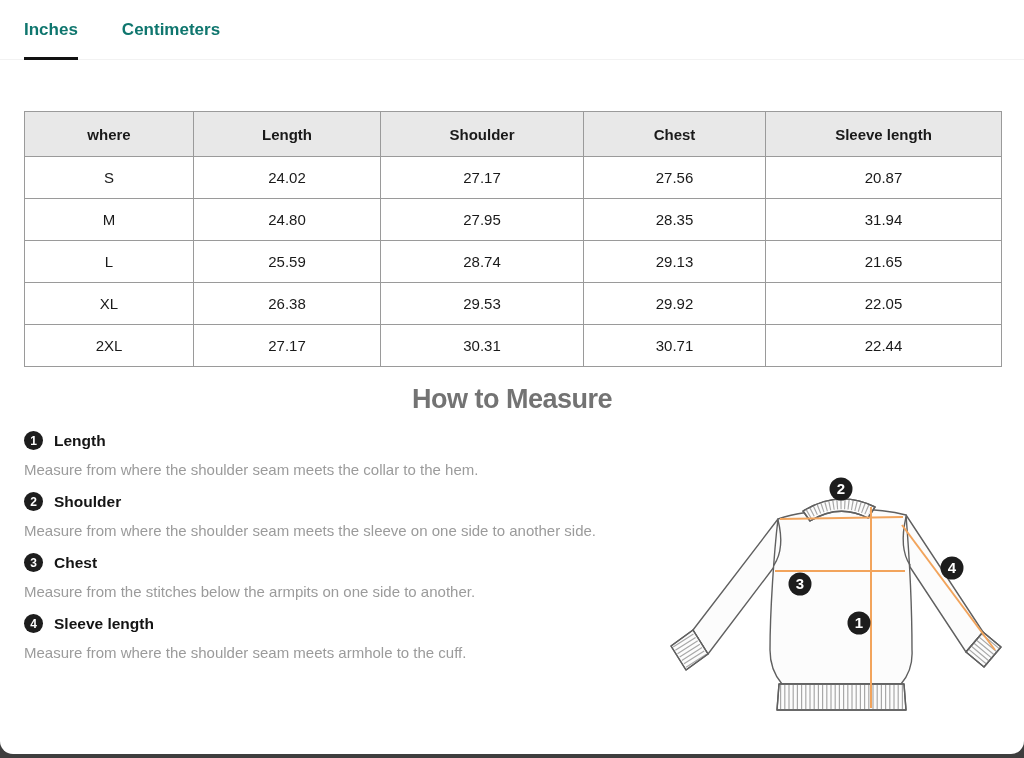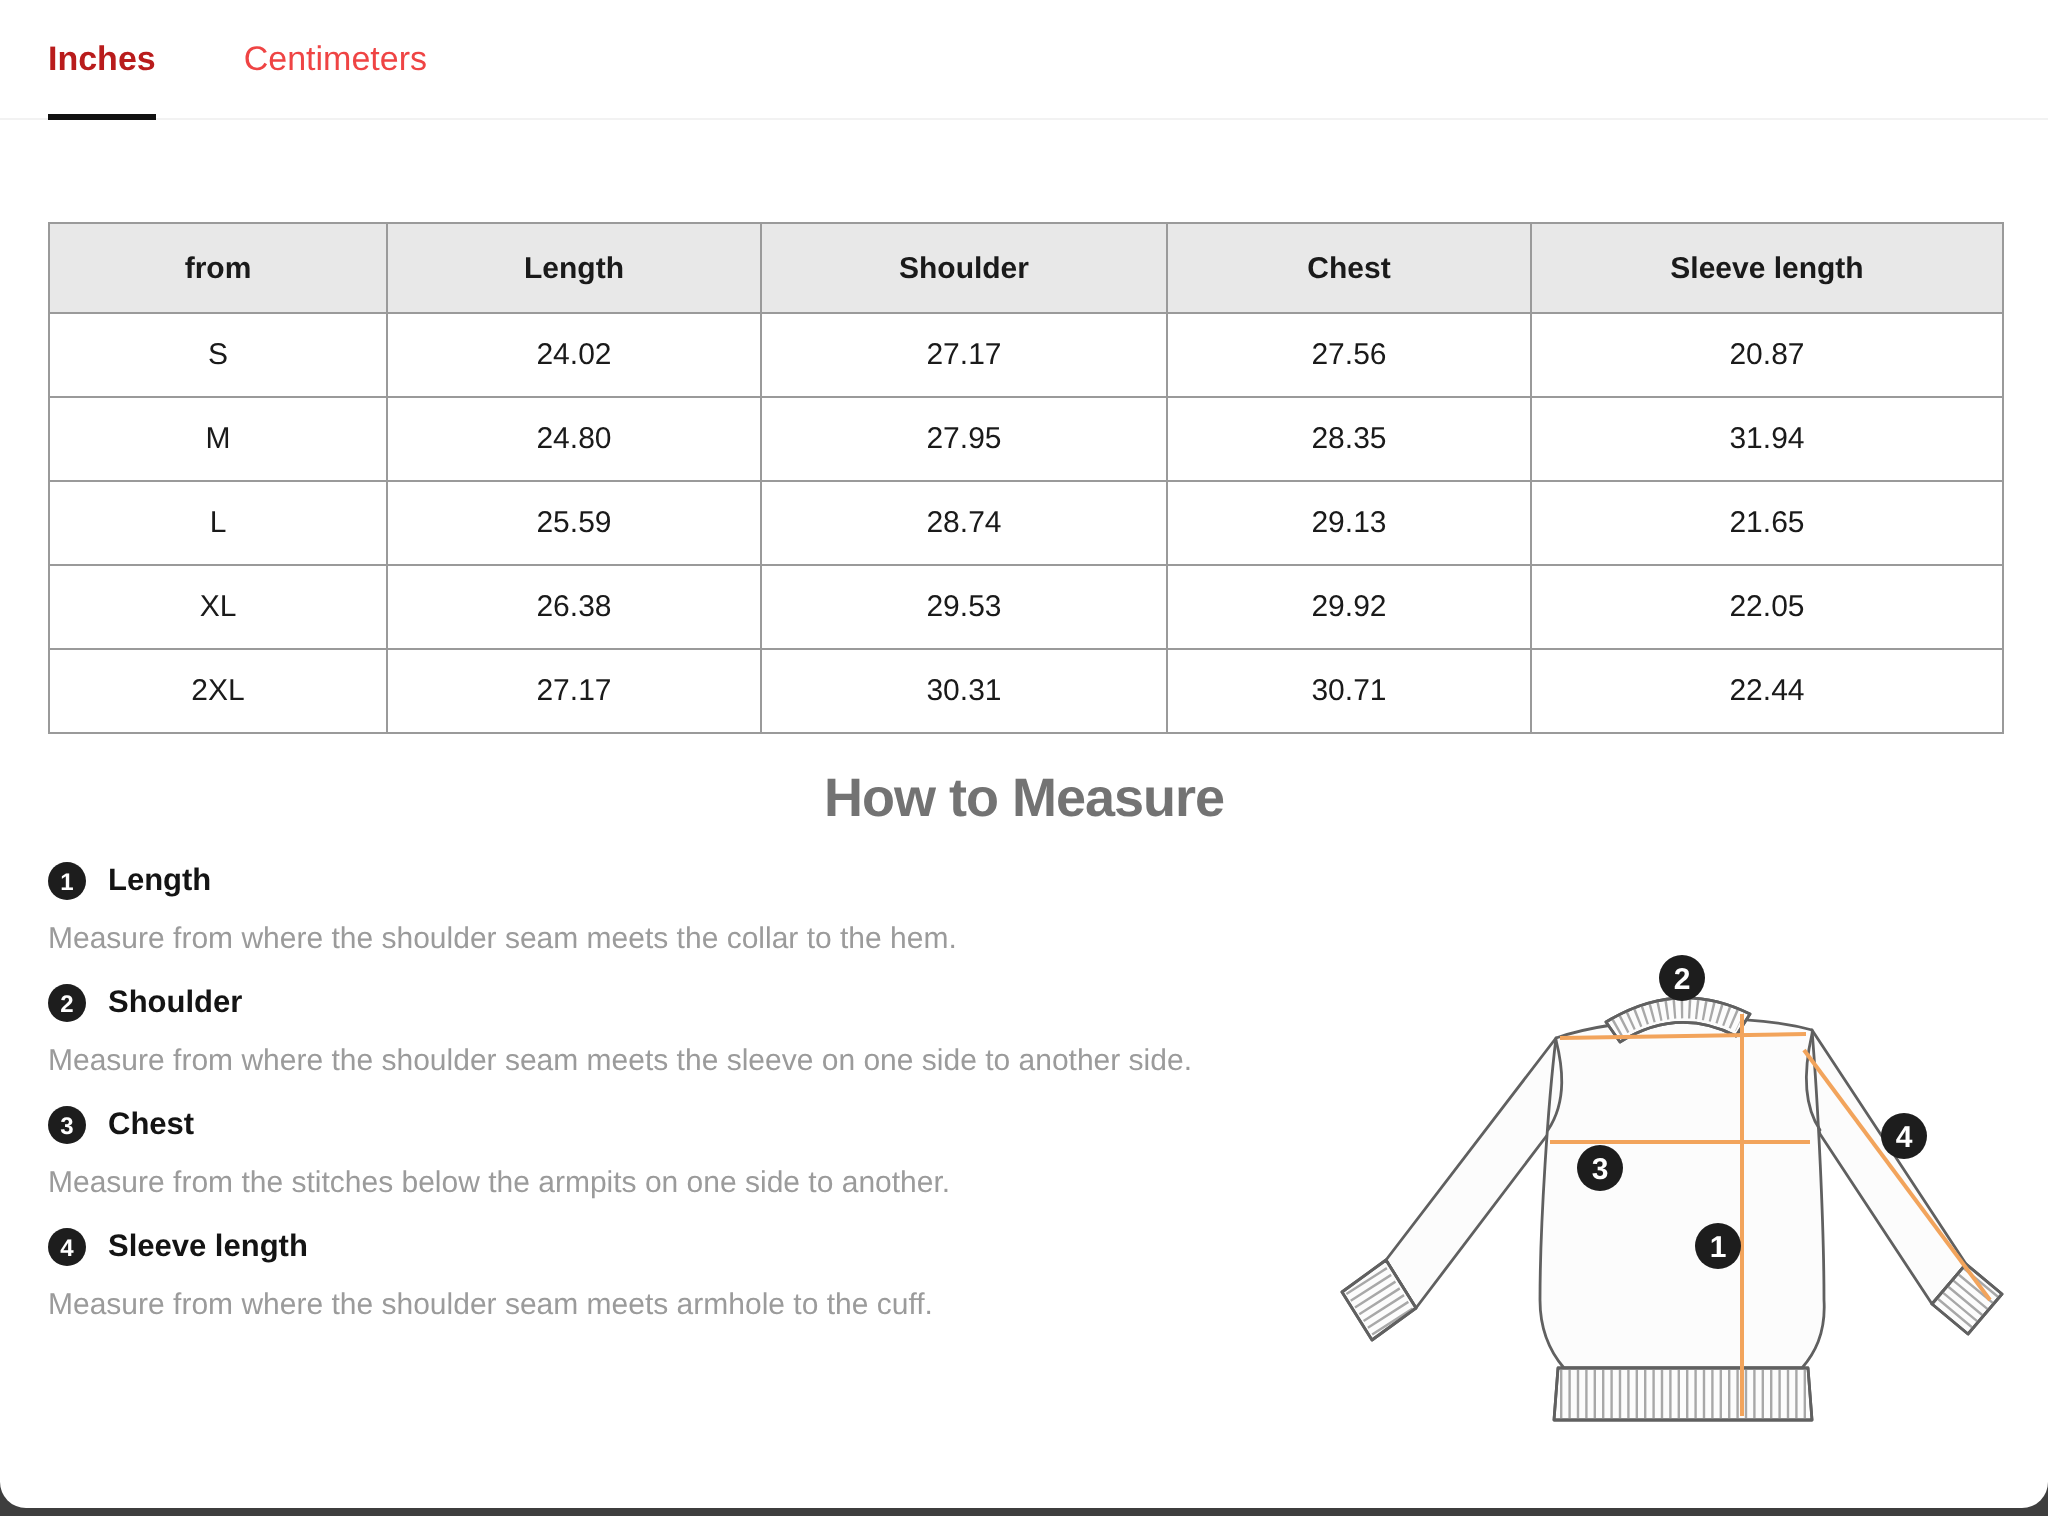--- a/index.html
+++ b/index.html
@@ -4,22 +4,22 @@
 <style>
   html,body{margin:0;padding:0;width:1024px;height:758px;overflow:hidden;
     font-family:"Liberation Sans","DejaVu Sans",sans-serif;background:#3E3E3E;}
   .card{position:relative;width:1024px;height:754px;background:#ffffff;
     border-radius:0 0 13px 13px;overflow:hidden;box-sizing:border-box;}
   
   .tabbar{position:relative;padding:18px 24px 0 24px;}
   .tabbar::after{content:"";position:absolute;left:0;right:0;bottom:0;height:1px;background:#f2f2f2;}
   .tabrow{display:flex;gap:44px;position:relative;z-index:1;}
   .tab{font-size:17px;line-height:24px;padding-bottom:15px;cursor:pointer;border-bottom:3px solid transparent;}
-  .tab.active{color:#b91c1c;font-weight:700;border-bottom-color:#111;}
-  .tab.inactive{color:#ef4444;font-weight:400;}
+  .tab.active{color:#0f766e;font-weight:700;border-bottom-color:#111;}
+  .tab.inactive{color:#0f766e;font-weight:700;}
   
   table.size{border-collapse:collapse;margin:51px 23px 0 24px;width:977px;table-layout:fixed;
     text-align:center;font-size:15px;color:#1a1a1a;}
   table.size th{background:#e8e8e8;font-weight:700;height:42px;border:1px solid #9a9a9a;}
   table.size td{height:39px;border:1px solid #9a9a9a;font-weight:400;}
   col.c0{width:169px}col.c1{width:187px}col.c2{width:203px}col.c3{width:182px}col.c4{width:236px}
   
   .measure{position:relative;margin-top:17px;padding:0 24px;}
   .measure h2{margin:0 0 16px 0;font-size:27px;font-weight:800;letter-spacing:-0.5px;color:#737373;text-align:center;}
   .m-item{max-width:640px;}
@@ -54,21 +54,21 @@
   <table class="size">
     <colgroup>
         <col class="c0">
         <col class="c1">
         <col class="c2">
         <col class="c3">
         <col class="c4">
       </colgroup>
     <thead>
       <tr>
-        <th>from</th>
+        <th>where</th>
         <th>Length</th>
         <th>Shoulder</th>
         <th>Chest</th>
         <th>Sleeve length</th>
       </tr>
     </thead>
     <tbody>
       <tr>
         <td>S</td>
         <td>24.02</td>

